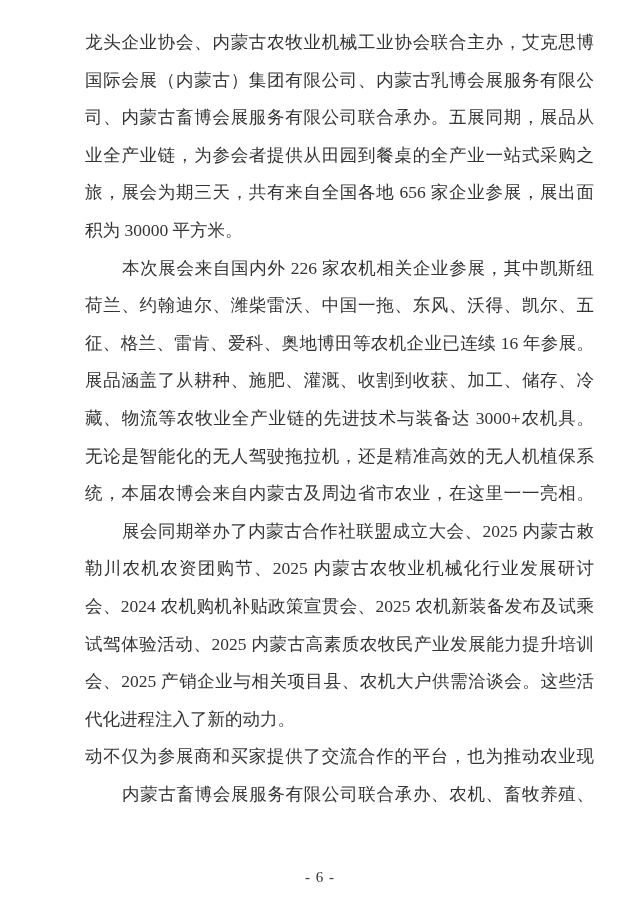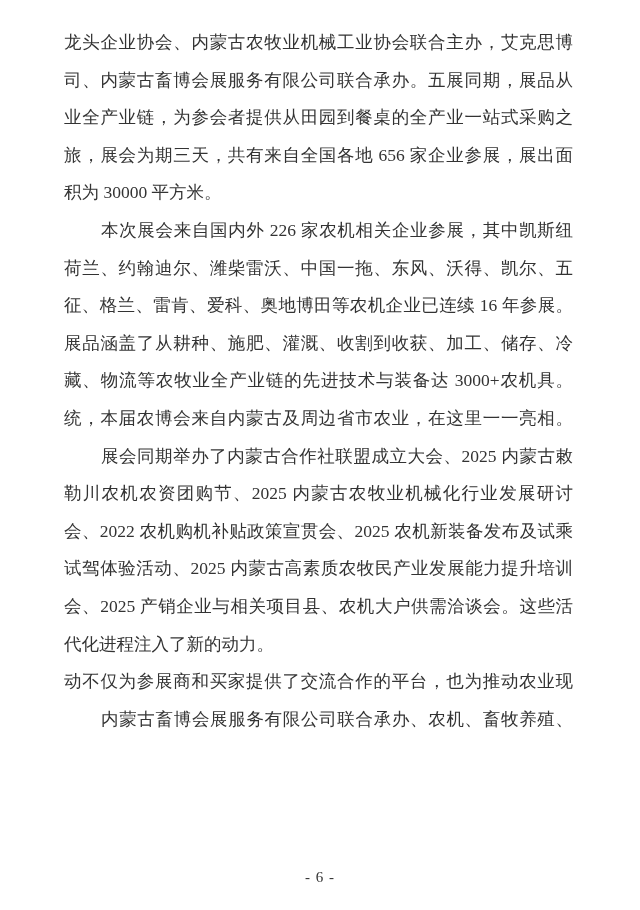--- a/index.html
+++ b/index.html
@@ -15,21 +15,21 @@
   .page {
     position: relative;
     width: 640px;
     height: 910px;
     background: var(--page-bg, #ffffff);
     color: var(--text-color, #333333);
     overflow: hidden;
   }
   .text-block {
     position: absolute;
-    left: 64px;
+    left: 85px;
     top: 24px;
     width: 509px;
   }
   .line {
     height: 37.6px;
     line-height: 37.6px;
     font-size: 17.5px;
     text-align: justify;
     text-align-last: justify;
     overflow: hidden;
@@ -49,33 +49,35 @@
     font-size: 15px;
     letter-spacing: 1px;
   }
 </style>
 </head>
 <body>
 
 <div class="page">
   <div class="text-block">
     <div class="line">龙头企业协会、内蒙古农牧业机械工业协会联合主办，艾克思博</div>
+    <div class="line">国际会展（内蒙古）集团有限公司、内蒙古乳博会展服务有限公</div>
     <div class="line">司、内蒙古畜博会展服务有限公司联合承办。五展同期，展品从</div>
     <div class="line">业全产业链，为参会者提供从田园到餐桌的全产业一站式采购之</div>
     <div class="line">旅，展会为期三天，共有来自全国各地 656 家企业参展，展出面</div>
     <div class="line short">积为 30000 平方米。</div>
     <div class="line indent">本次展会来自国内外 226 家农机相关企业参展，其中凯斯纽</div>
     <div class="line">荷兰、约翰迪尔、潍柴雷沃、中国一拖、东风、沃得、凯尔、五</div>
     <div class="line">征、格兰、雷肯、爱科、奥地博田等农机企业已连续 16 年参展。</div>
     <div class="line">展品涵盖了从耕种、施肥、灌溉、收割到收获、加工、储存、冷</div>
     <div class="line">藏、物流等农牧业全产业链的先进技术与装备达 3000+农机具。</div>
+    <div class="line">无论是智能化的无人驾驶拖拉机，还是精准高效的无人机植保系</div>
     <div class="line">统，本届农博会来自内蒙古及周边省市农业，在这里一一亮相。</div>
     <div class="line indent">展会同期举办了内蒙古合作社联盟成立大会、2025 内蒙古敕</div>
     <div class="line">勒川农机农资团购节、2025 内蒙古农牧业机械化行业发展研讨</div>
-    <div class="line">会、2022 农机购机补贴政策宣贯会、2025 农机新装备发布及试乘</div>
+    <div class="line">会、2024 农机购机补贴政策宣贯会、2025 农机新装备发布及试乘</div>
     <div class="line">试驾体验活动、2025 内蒙古高素质农牧民产业发展能力提升培训</div>
     <div class="line">会、2025 产销企业与相关项目县、农机大户供需洽谈会。这些活</div>
     <div class="line short">代化进程注入了新的动力。</div>
     <div class="line">动不仅为参展商和买家提供了交流合作的平台，也为推动农业现</div>
     <div class="line indent">内蒙古畜博会展服务有限公司联合承办、农机、畜牧养殖、</div>
   </div>
   <div class="footer">
     <span>- 6 -</span>
   </div>
 </div>

